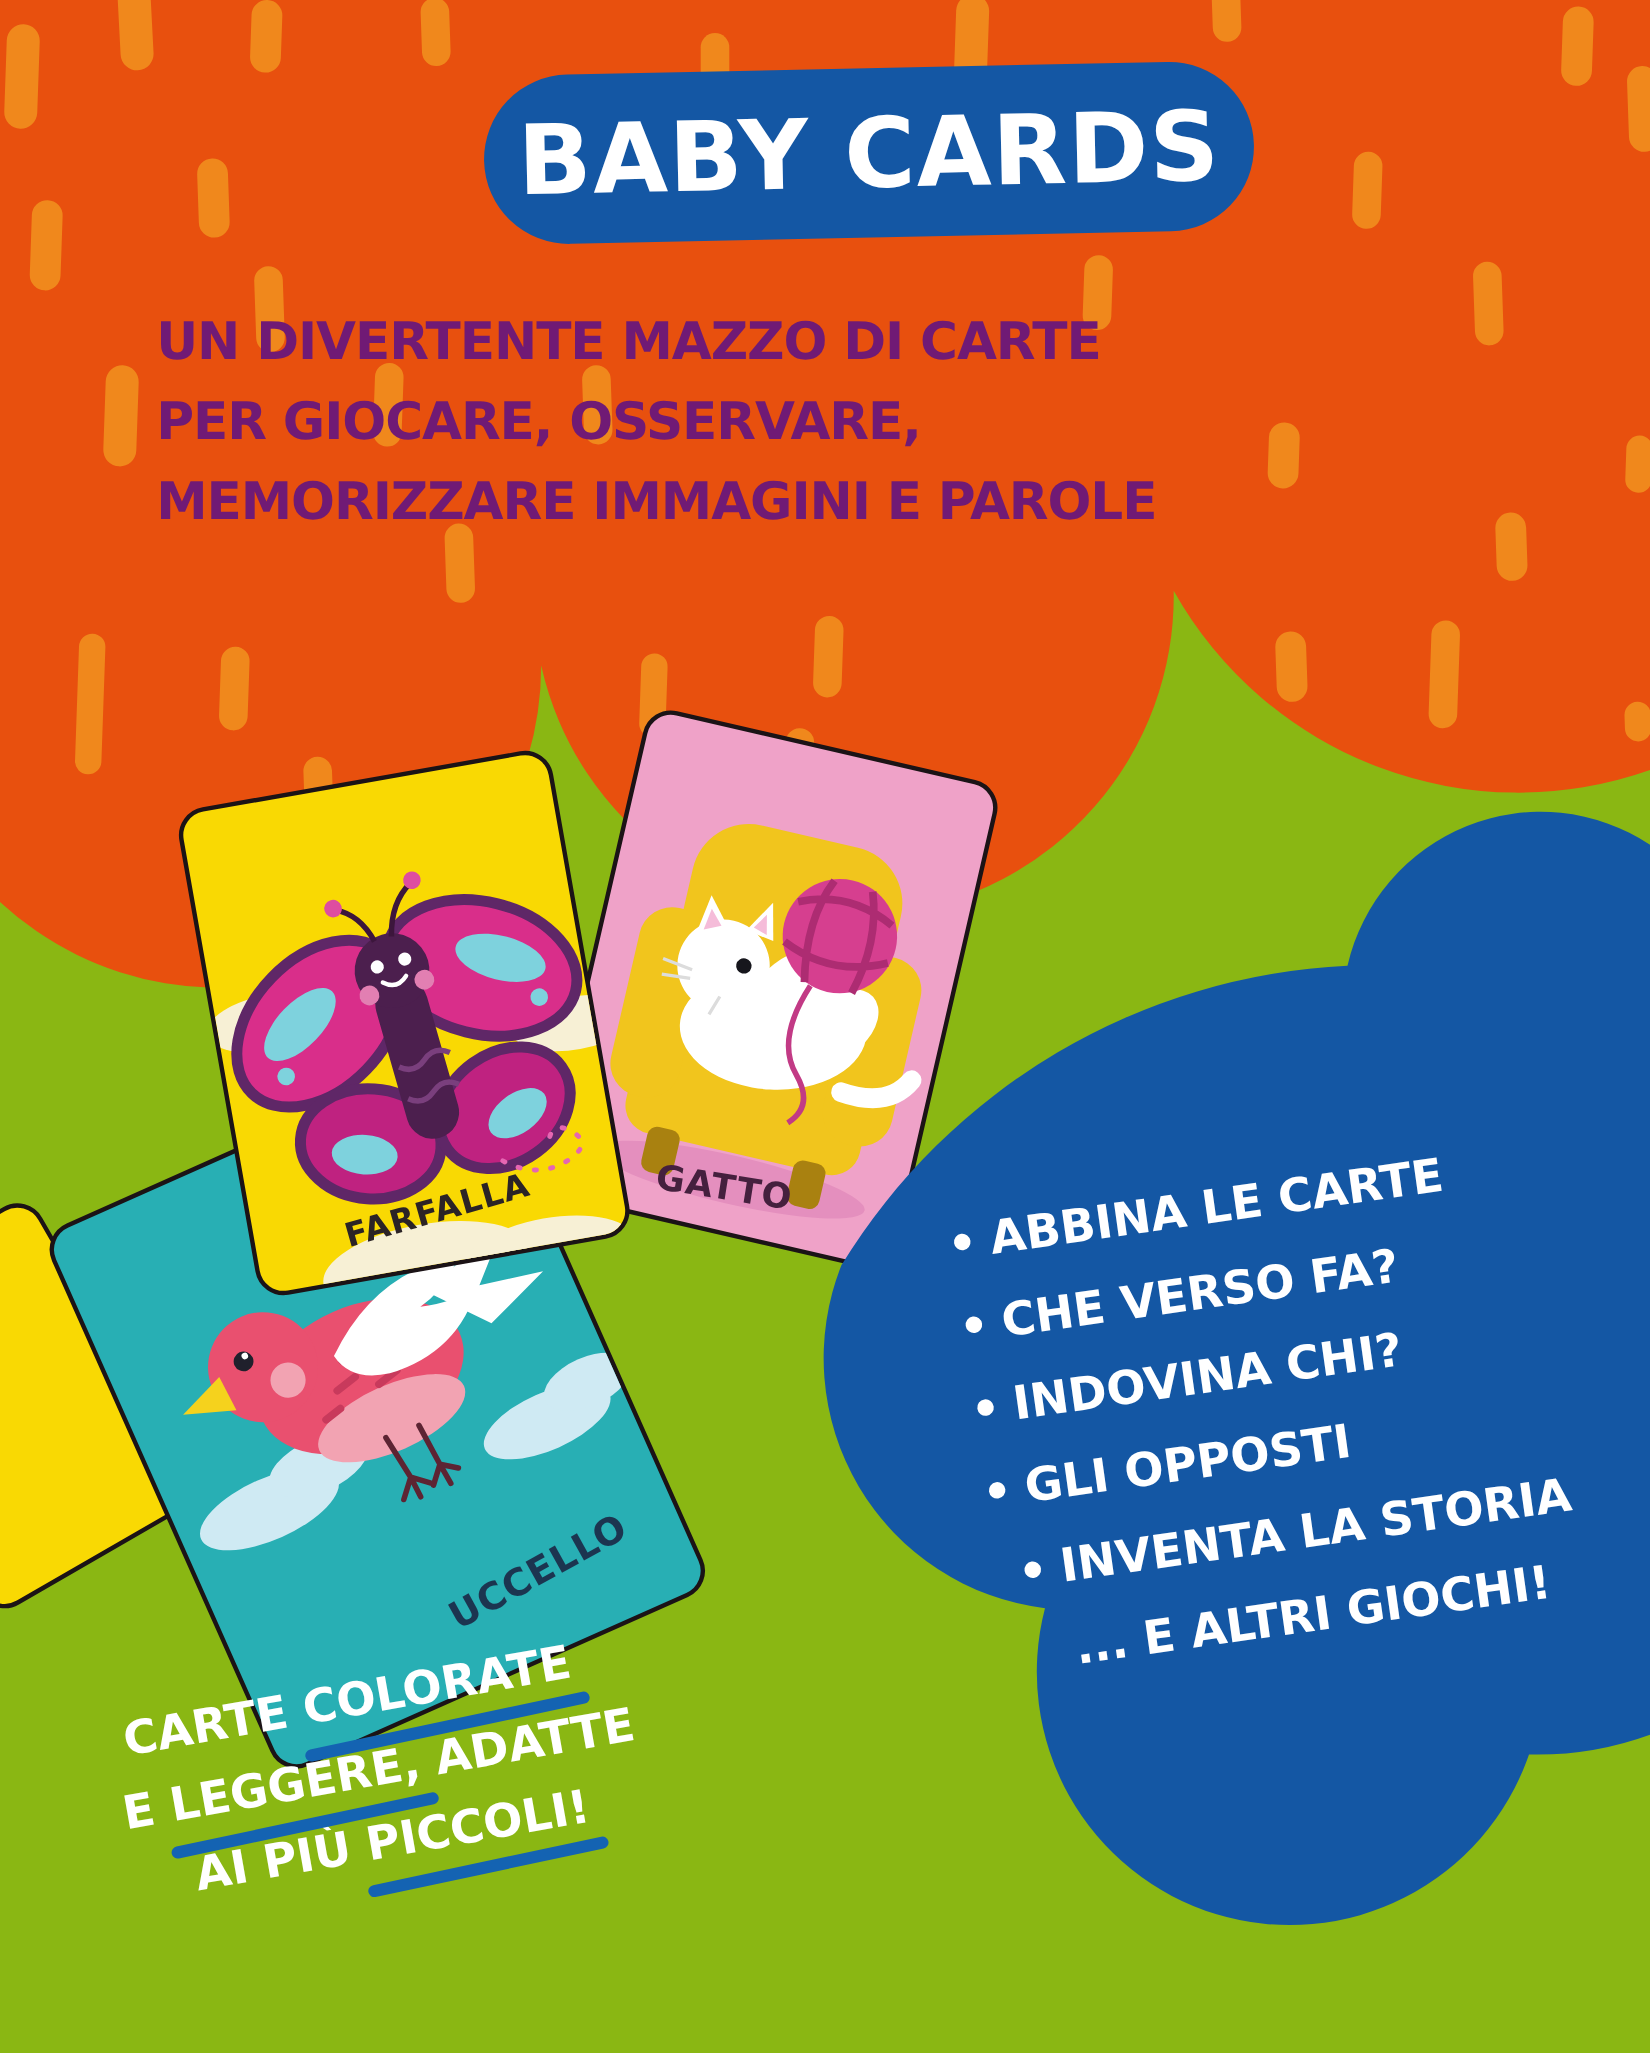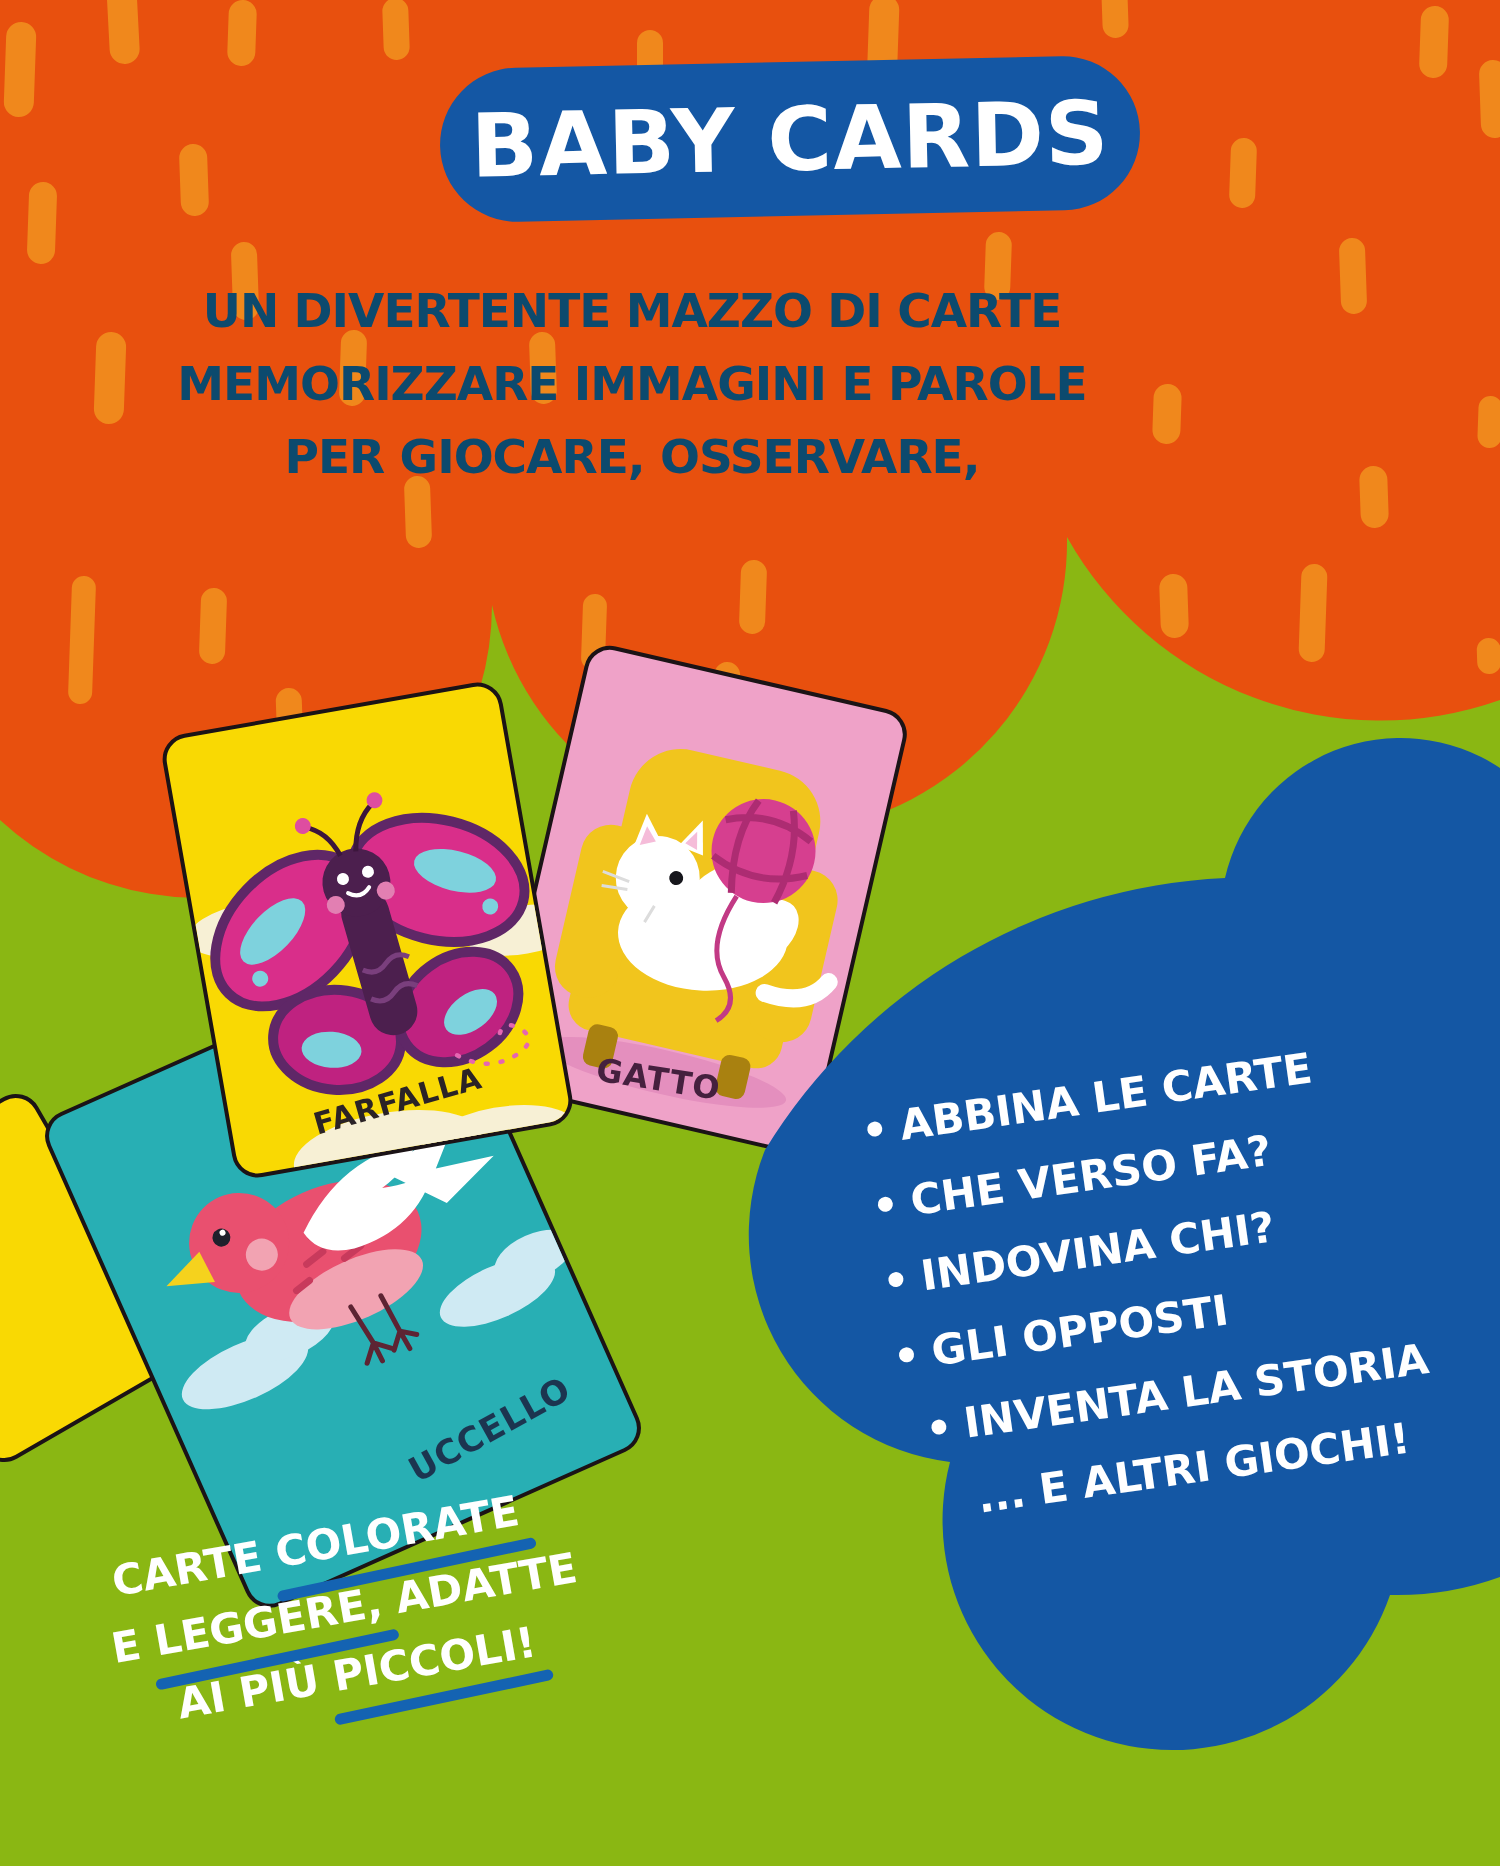--- a/index.html
+++ b/index.html
@@ -17,22 +17,22 @@
   
   #badge{
     left:440px;top:62px;width:700px;height:154px;z-index:2;
     background:var(--blue,#1457a4);border-radius:90px;
     transform:rotate(-1.2deg);
     display:flex;align-items:center;justify-content:center;
   }
   #badge .t{color:#fff;font-size:88px;letter-spacing:1px;white-space:nowrap;}
   
   #intro{
-    left:142px;top:274px;width:980px;z-index:2;text-align:center;
-    color:#0c4a6e;font-size:47px;line-height:73px;letter-spacing:-1px;white-space:nowrap;
+    left:142px;top:274px;width:980px;z-index:2;
+    color:#701a75;font-size:47px;line-height:73px;letter-spacing:-1px;white-space:nowrap;
   }
   
   .card{
     position:absolute;border:4px solid #1b1316;border-radius:26px;
     overflow:hidden;box-sizing:border-box;
   }
   .card svg{position:absolute;left:0;top:0;}
   .card .label{
     position:absolute;text-align:center;letter-spacing:1px;white-space:nowrap;
   }
@@ -108,22 +108,22 @@
       <rect x="1477" y="638" width="24" height="36" rx="12" class="dash" transform="rotate(-2 1489 656)"></rect>
     </g>
 </svg>
 
 <div id="badge" class="abs">
   <span class="t">BABY CARDS</span>
 </div>
 
 <div id="intro" class="abs">
     <div>UN DIVERTENTE MAZZO DI CARTE</div>
+    <div>PER GIOCARE, OSSERVARE,</div>
     <div>MEMORIZZARE IMMAGINI E PAROLE</div>
-    <div>PER GIOCARE, OSSERVARE,</div>
   </div>
 
 <div id="card-back" class="card"></div>
 
 <div id="card-uccello" class="card">
   <svg width="430" height="540" viewBox="0 0 430 540">
     <ellipse cx="85" cy="308" rx="68" ry="28" fill="#cfeaf3"></ellipse>
     <ellipse cx="142" cy="290" rx="48" ry="24" fill="#cfeaf3"></ellipse>
     <ellipse cx="348" cy="338" rx="62" ry="26" fill="#cfeaf3"></ellipse>
     <ellipse cx="396" cy="320" rx="42" ry="22" fill="#cfeaf3"></ellipse>

